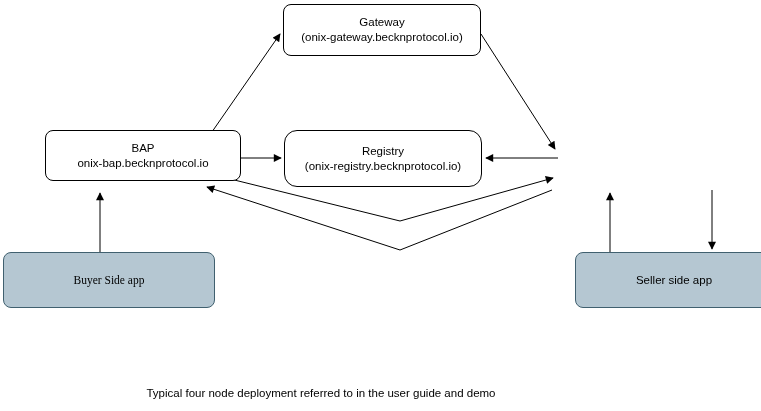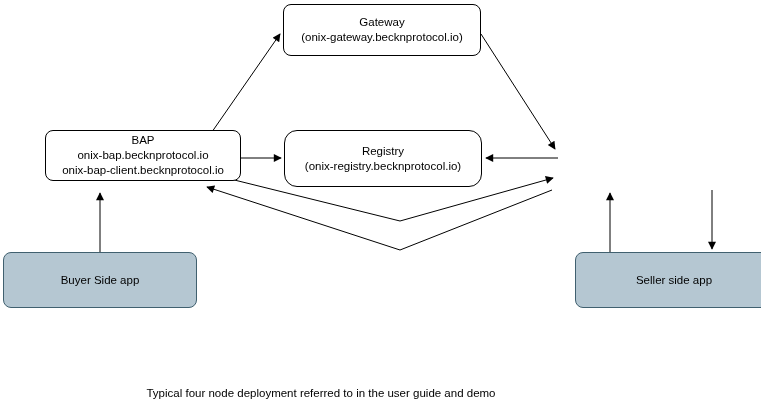--- a/index.html
+++ b/index.html
@@ -85,30 +85,29 @@
   </svg>
 
   <div class="node white" style="left:283px; top:4px; width:198px; height:52px;">
     <div>Gateway</div>
     <div>(onix-gateway.becknprotocol.io)</div>
   </div>
 
   <div class="node white" style="left:2px; top:130px; width:196px; height:51px;margin-left:43px;">
     <div>BAP</div>
     <div>onix-bap.becknprotocol.io</div>
-    <div>onix-bap-client.becknprotocol.io</div>
   </div>
 
   <div class="node white" style="left:284px; top:130px; width:198px; height:57px;border-radius:13px;">
     <div>Registry</div>
     <div>(onix-registry.becknprotocol.io)</div>
   </div>
 
 
-  <div class="node app" style="left:3px; top:252px; width:194px; height:56px;">
+  <div class="node app" style="left:3px; top:252px; width:212px; height:56px;font-family:Liberation Serif, serif;">
     <div>Buyer Side app</div>
   </div>
 
   <div class="node app" style="left:575px; top:252px; width:198px; height:56px;">
     <div>Seller side app</div>
   </div>
 
   <div class="caption">Typical four node deployment referred to in the user guide and demo</div>
 
 </div>

